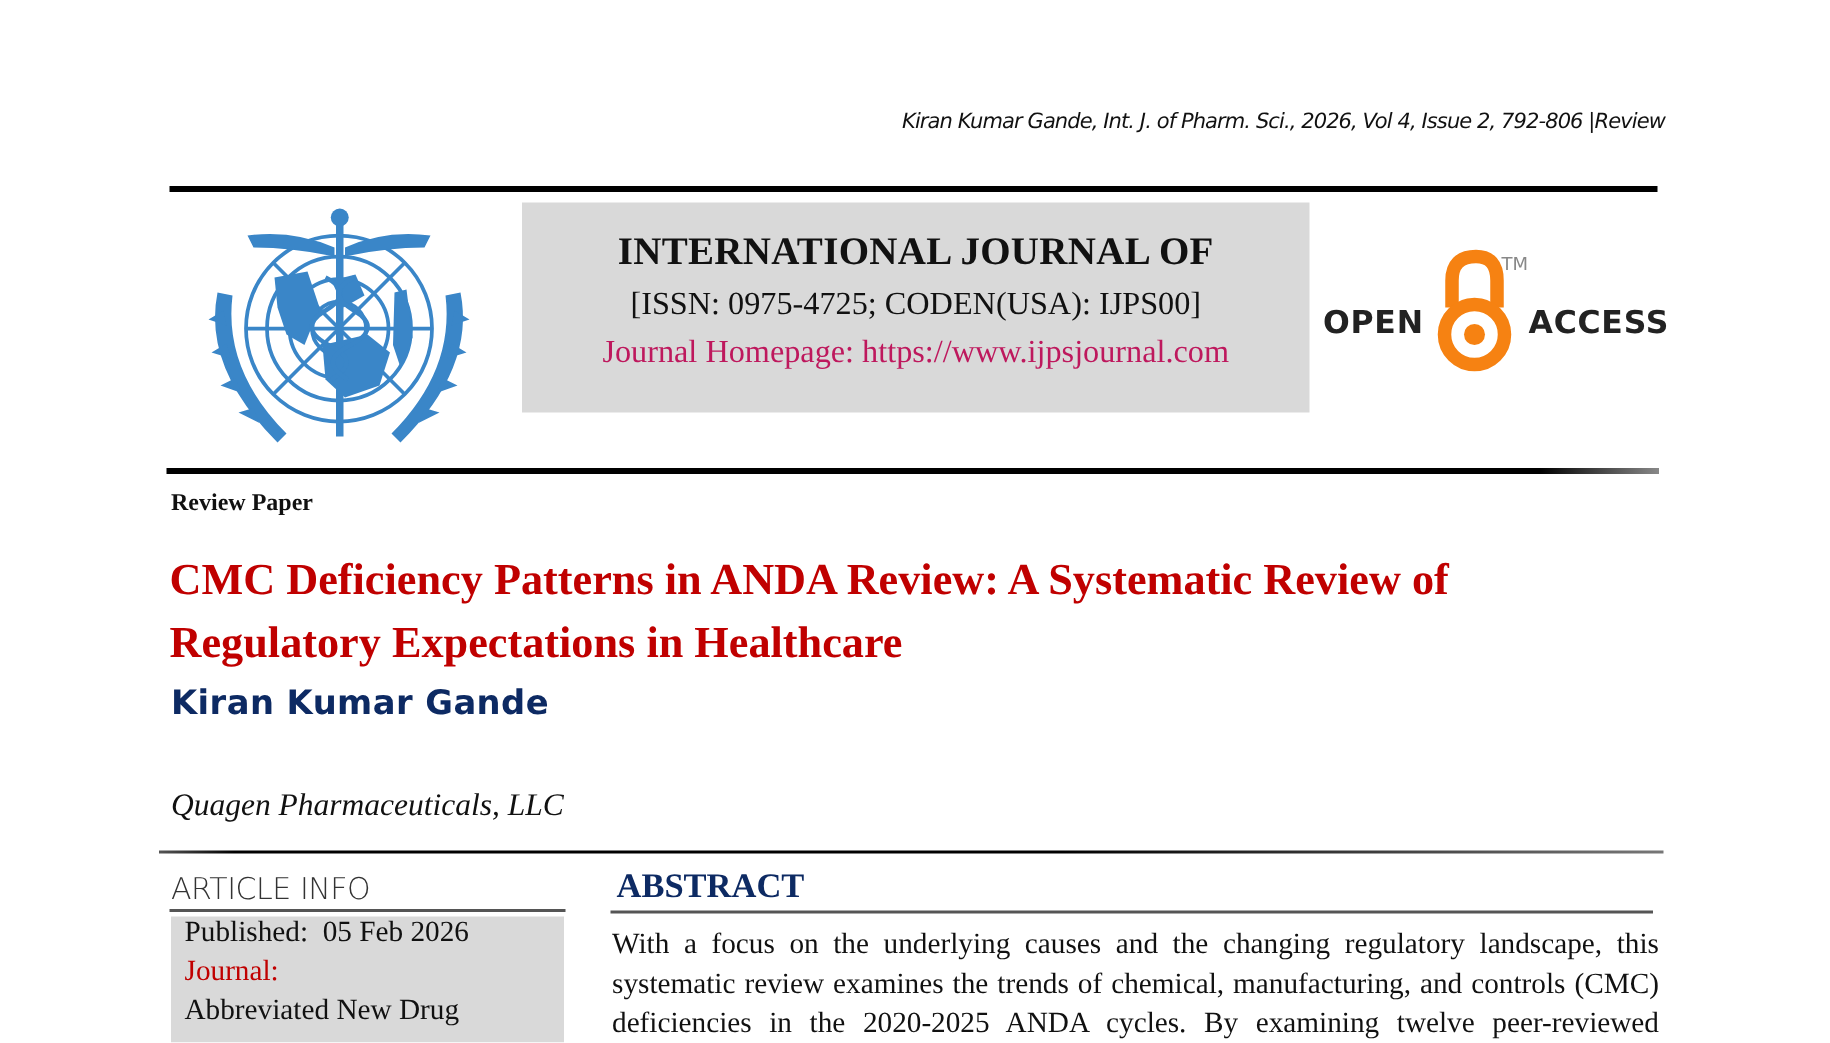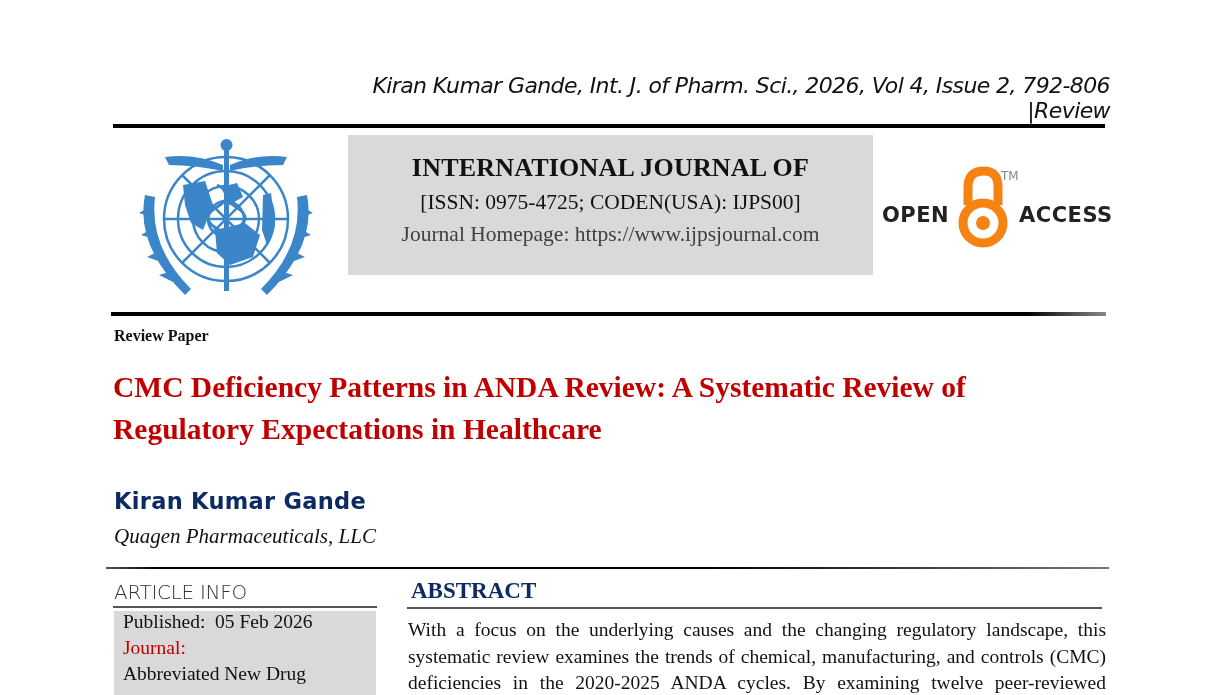--- a/index.html
+++ b/index.html
@@ -1,38 +1,38 @@
 <!DOCTYPE html>
 <html><head>
 <meta charset="utf-8">
 <style>
   html, body { margin:0; padding:0; background:#ffffff; }
   body { width:1220px; height:695px; position:relative; overflow:hidden; font-family:"Liberation Serif", serif; color:#000; }
 
-  .running-header { position:absolute; left:300px; top:73px; width:810px; text-align:right; font-family:"DejaVu Sans", sans-serif; font-style:italic; font-size:22px; letter-spacing:-0.6px; color:#111; }
+  .running-header { position:absolute; left:300px; top:73px; width:810px; text-align:right; font-family:"DejaVu Sans", sans-serif; font-style:italic; font-size:14px; letter-spacing:-0.6px; color:#111; }
 
   .rule-top { position:absolute; left:113px; top:124px; width:992px; height:4px; background:#000; }
   .rule-mid { position:absolute; left:111px; top:312px; width:995px; height:4px; background:linear-gradient(90deg,#000 0%,#000 92%,#888 100%); }
 
   .logo-left { position:absolute; left:125px; top:135px; width:202px; height:172px; }
 
   .journal-box { position:absolute; left:348px; top:135px; width:525px; height:140px; background:#d9d9d9; text-align:center; }
   .journal-name { font-family:"Liberation Serif", serif; font-weight:bold; font-size:26px; line-height:37px; margin-top:14px; color:#111; letter-spacing:0.2px; }
   .journal-issn { font-size:21.5px; line-height:32px; color:#111; }
-  .journal-home { font-size:21.5px; line-height:32px; color:#404040; }
+  .journal-home { font-size:21.5px; line-height:32px; color:#be185d; }
 
   .oa-logo { position:absolute; left:880px; top:165px; width:230px; height:90px; }
   .oa-open { position:absolute; left:2px; top:38px; font-family:"DejaVu Sans", sans-serif; font-weight:bold; font-size:21px; color:#222; letter-spacing:0.5px; }
   .oa-access { position:absolute; left:139px; top:38px; font-family:"DejaVu Sans", sans-serif; font-weight:bold; font-size:21px; color:#222; letter-spacing:0.5px; }
   .oa-tm { position:absolute; left:121px; top:4px; font-family:"DejaVu Sans", sans-serif; font-size:12px; color:#888; }
   .oa-lock { position:absolute; left:72px; top:0px; width:60px; height:86px; }
 
   .paper-type { position:absolute; left:114px; top:327px; font-weight:bold; font-size:16px; color:#111; }
   .paper-title { position:absolute; left:113px; top:366px; width:1000px; font-weight:bold; font-size:29.5px; line-height:42px; color:#c00000; }
-  .author { position:absolute; left:114px; top:488px; font-family:"DejaVu Sans", sans-serif; font-weight:bold; font-size:22.5px; color:#0d2a63; letter-spacing:0.3px; }
+  .author { position:absolute; left:114px; top:456px; font-family:"DejaVu Sans", sans-serif; font-weight:bold; font-size:22.5px; color:#0d2a63; letter-spacing:0.3px; }
   .affiliation { position:absolute; left:114px; top:524px; font-style:italic; font-size:21px; color:#111; }
 
   .rule-section { position:absolute; left:106px; top:567px; width:1003px; height:2px; background:linear-gradient(90deg,#555 0%,#000 5%,#000 60%,#777 100%); }
 
   .info-head { position:absolute; left:114px; top:580px; font-family:"DejaVu Sans", sans-serif; font-weight:200; font-size:20px; color:#333; letter-spacing:-0.3px; }
   .info-rule { position:absolute; left:113px; top:606px; width:264px; height:2px; background:#555; }
   .info-box { position:absolute; left:114px; top:611px; width:262px; height:84px; background:#d9d9d9; }
   .info-line { position:absolute; left:123px; font-size:19.5px; color:#111; }
   .kw-label { color:#c00000; }
 

